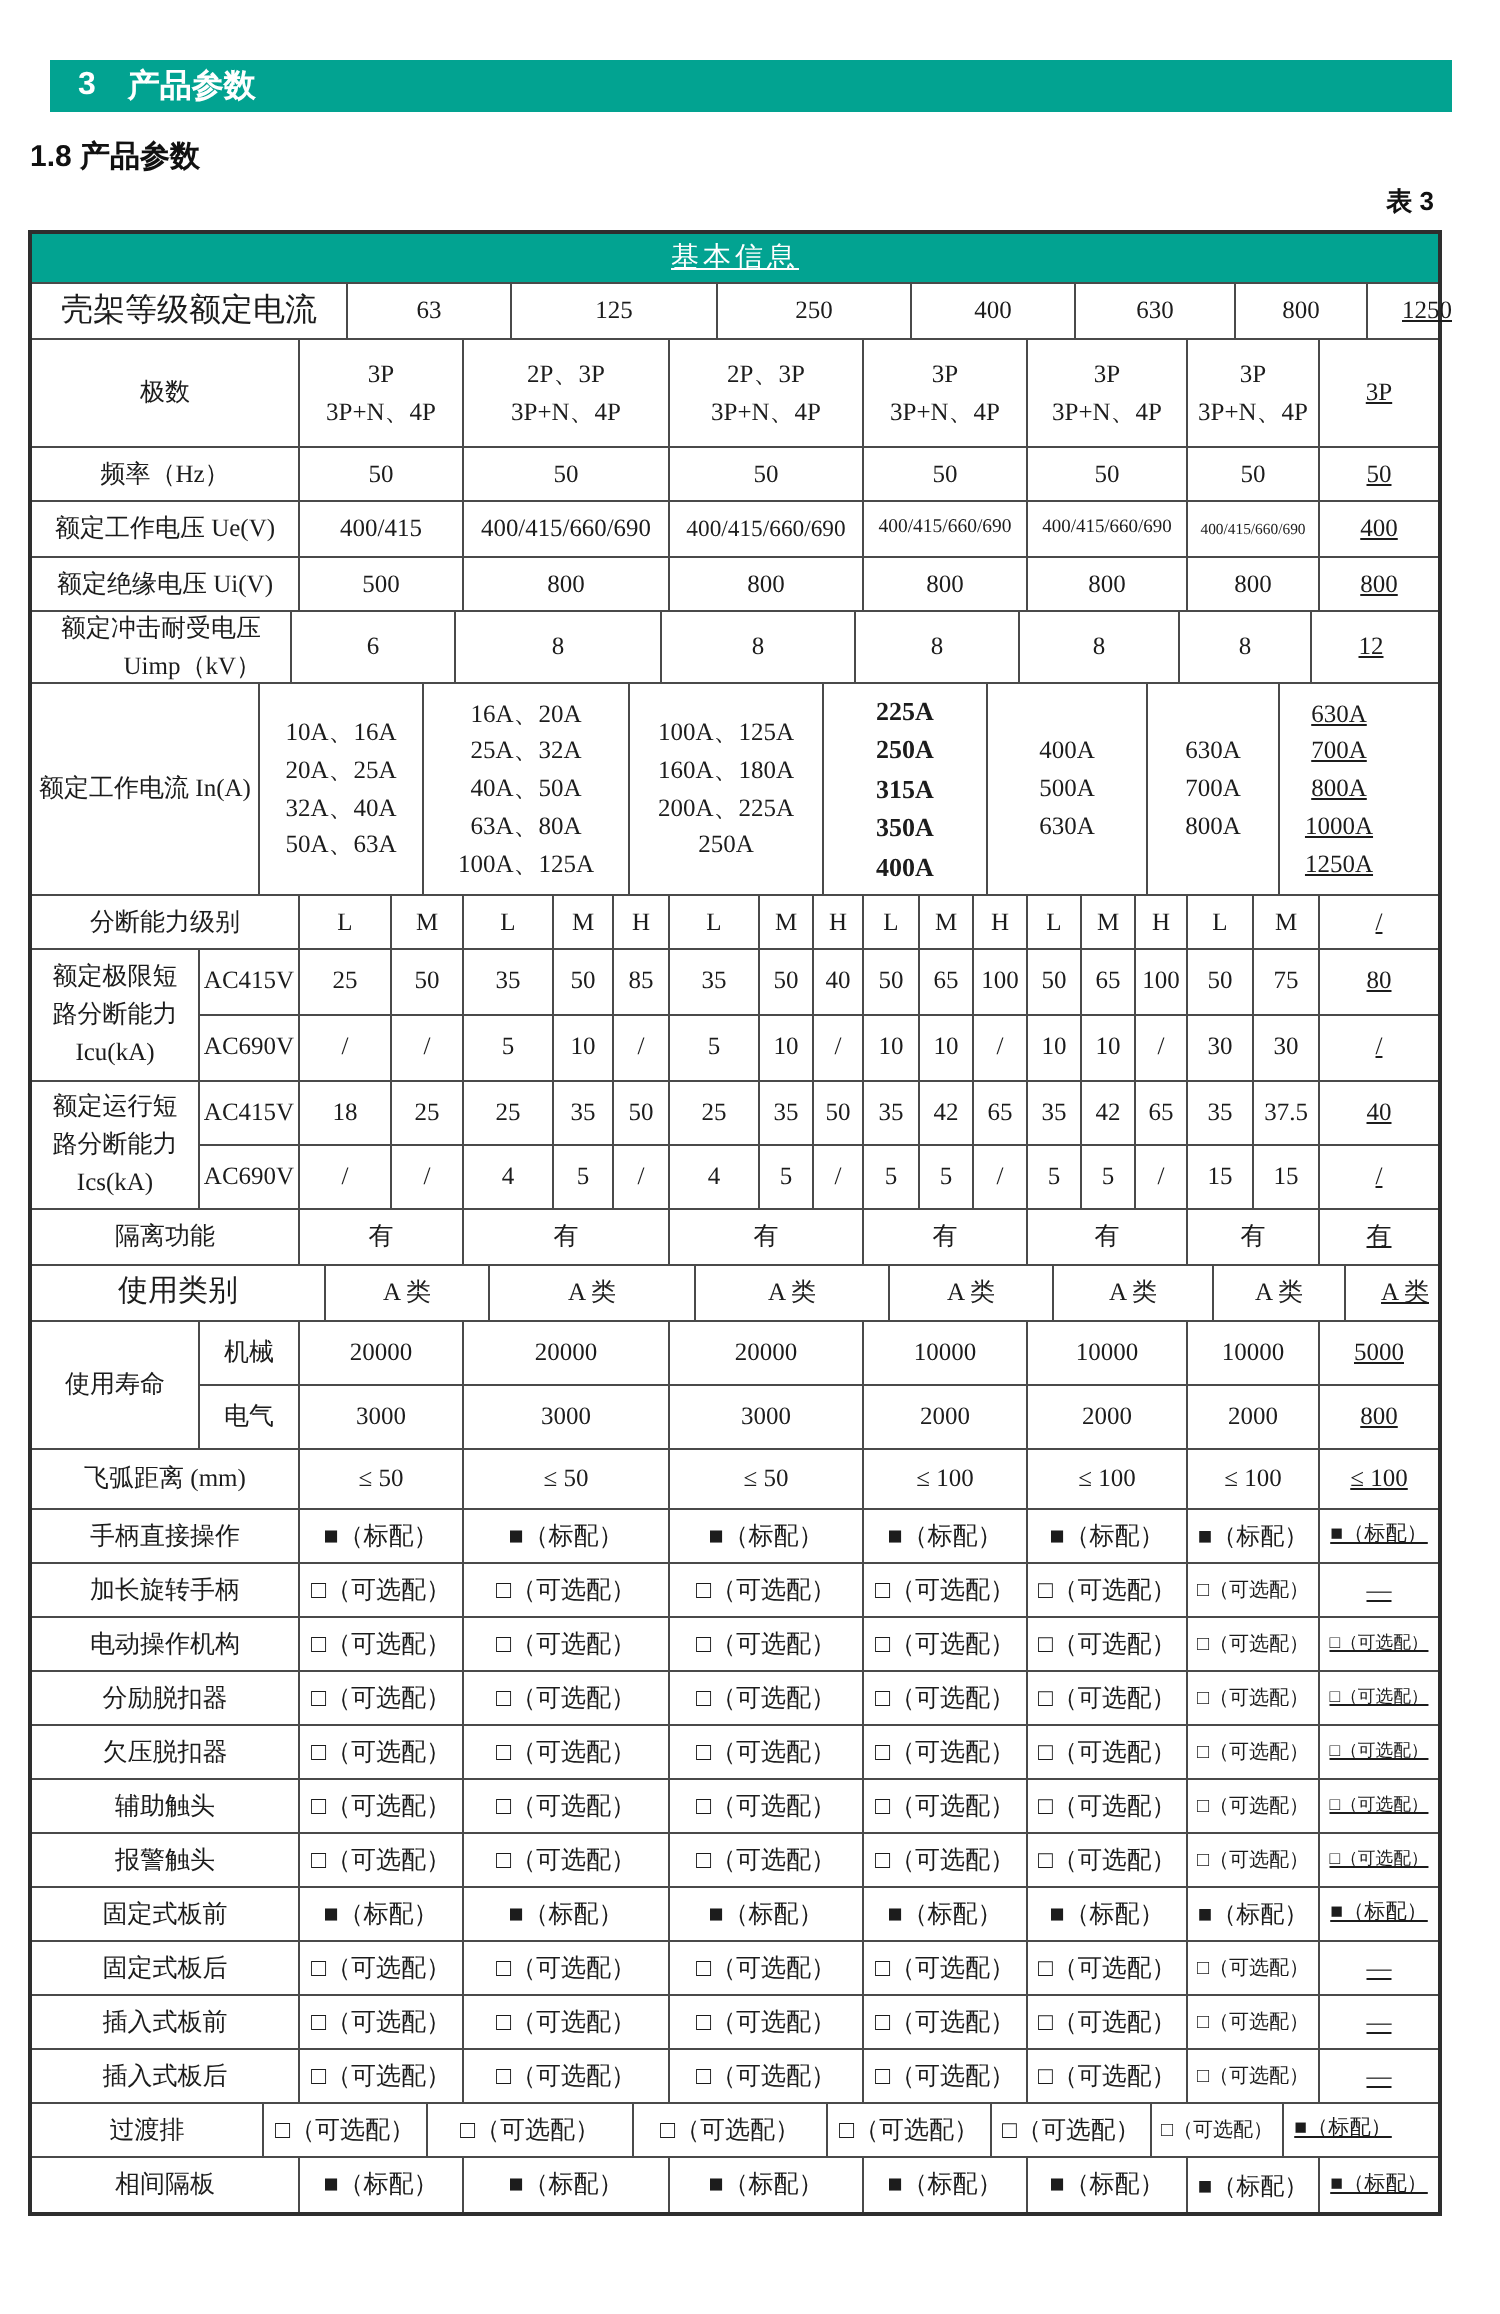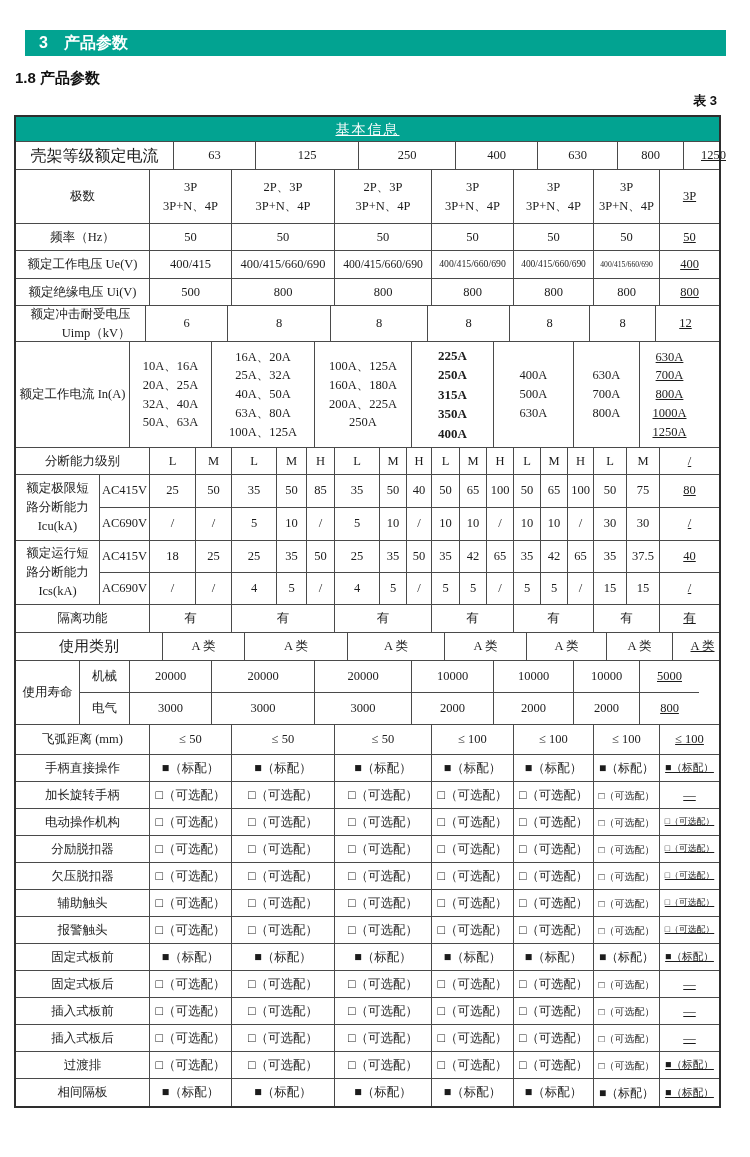--- a/index.html
+++ b/index.html
@@ -275,21 +275,21 @@
         <div class="cell lbl" style="width: 147px; font-size: 15px;">使用类别</div>
         <div class="cell val" style="width: 82px; font-size: 12.5px;">A 类</div>
         <div class="cell val" style="width: 103px; font-size: 12.5px;">A 类</div>
         <div class="cell val" style="width: 97px; font-size: 12.5px;">A 类</div>
         <div class="cell val" style="width: 82px; font-size: 12.5px;">A 类</div>
         <div class="cell val" style="width: 80px; font-size: 12.5px;">A 类</div>
         <div class="cell val" style="width: 66px; font-size: 12.5px;">A 类</div>
         <div class="cell val" style="width: 59px; font-size: 12.5px;">A 类</div>
       </div>
       <div class="trow" style="height: 64px;">
-        <div class="cell lbl" style="width: 64px; font-size: 12.5px; text-align: center;">使用寿命</div>
+        <div class="cell lbl" style="width: 84px; font-size: 12.5px; text-align: center;">使用寿命</div>
         <div class="stack">
           <div class="subrow" style="height: 32px;">
             <div class="cell sub" style="width: 50px; font-size: 12.5px;">机械</div>
             <div class="cell val" style="width: 82px; font-size: 12.5px;">20000</div>
             <div class="cell val" style="width: 103px; font-size: 12.5px;">20000</div>
             <div class="cell val" style="width: 97px; font-size: 12.5px;">20000</div>
             <div class="cell val" style="width: 82px; font-size: 12.5px;">10000</div>
             <div class="cell val" style="width: 80px; font-size: 12.5px;">10000</div>
             <div class="cell val" style="width: 66px; font-size: 12.5px;">10000</div>
             <div class="cell val" style="width: 59px; font-size: 12.5px;">5000</div>
@@ -420,21 +420,21 @@
         <div class="cell lbl" style="width: 134px; font-size: 12.5px;">插入式板后</div>
         <div class="cell val" style="width: 82px; font-size: 12.5px;">□（可选配）</div>
         <div class="cell val" style="width: 103px; font-size: 12.5px;">□（可选配）</div>
         <div class="cell val" style="width: 97px; font-size: 12.5px;">□（可选配）</div>
         <div class="cell val" style="width: 82px; font-size: 12.5px;">□（可选配）</div>
         <div class="cell val" style="width: 80px; font-size: 12.3333px;">□（可选配）</div>
         <div class="cell val" style="width: 66px; font-size: 10px;">□（可选配）</div>
         <div class="cell val" style="width: 59px; font-size: 12.5px;">—</div>
       </div>
       <div class="trow" style="height: 27px;">
-        <div class="cell lbl" style="width: 134px; font-size: 12.5px;">过渡排</div>
+        <div class="cell lbl" style="width: 116px; font-size: 12.5px;">过渡排</div>
         <div class="cell val" style="width: 82px; font-size: 12.5px;">□（可选配）</div>
         <div class="cell val" style="width: 103px; font-size: 12.5px;">□（可选配）</div>
         <div class="cell val" style="width: 97px; font-size: 12.5px;">□（可选配）</div>
         <div class="cell val" style="width: 82px; font-size: 12.5px;">□（可选配）</div>
         <div class="cell val" style="width: 80px; font-size: 12.3333px;">□（可选配）</div>
         <div class="cell val" style="width: 66px; font-size: 10px;">□（可选配）</div>
         <div class="cell val" style="width: 59px; font-size: 10.6px;">■（标配）</div>
       </div>
       <div class="trow" style="height: 27px;">
         <div class="cell lbl" style="width: 134px; font-size: 12.5px;">相间隔板</div>

